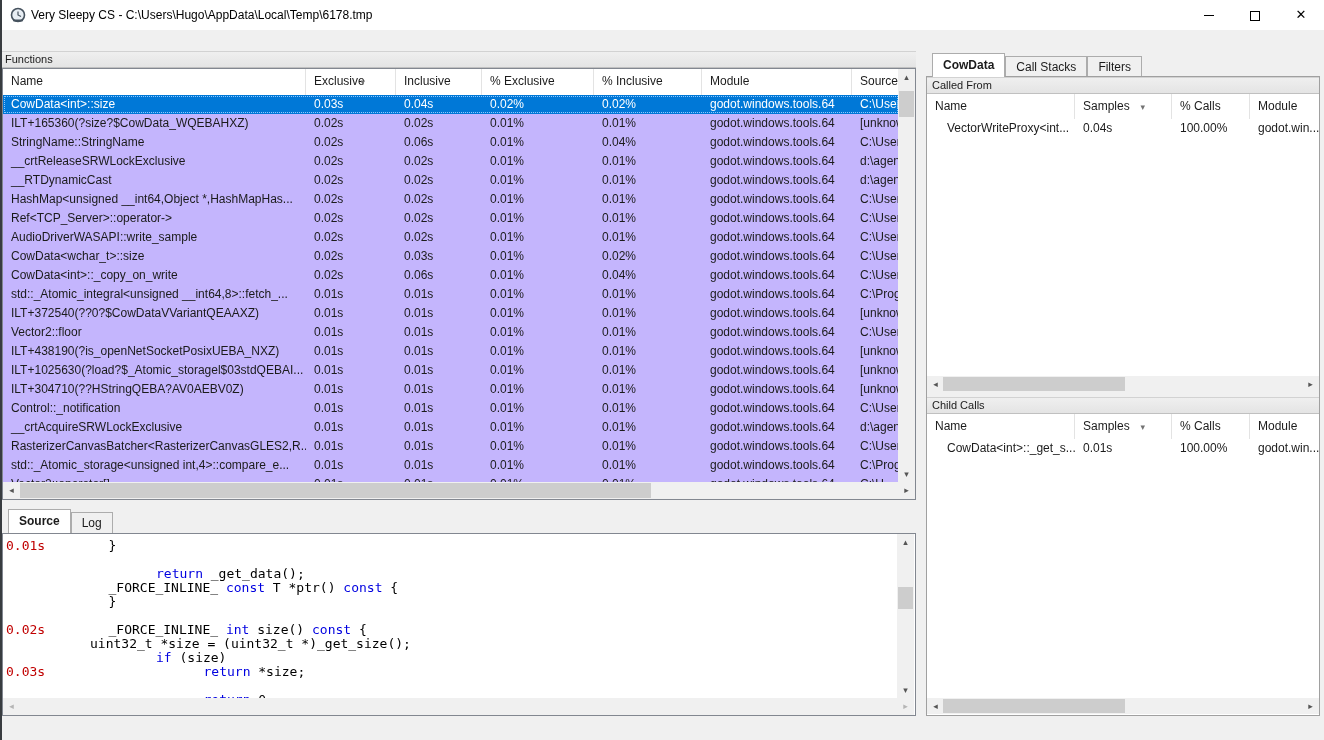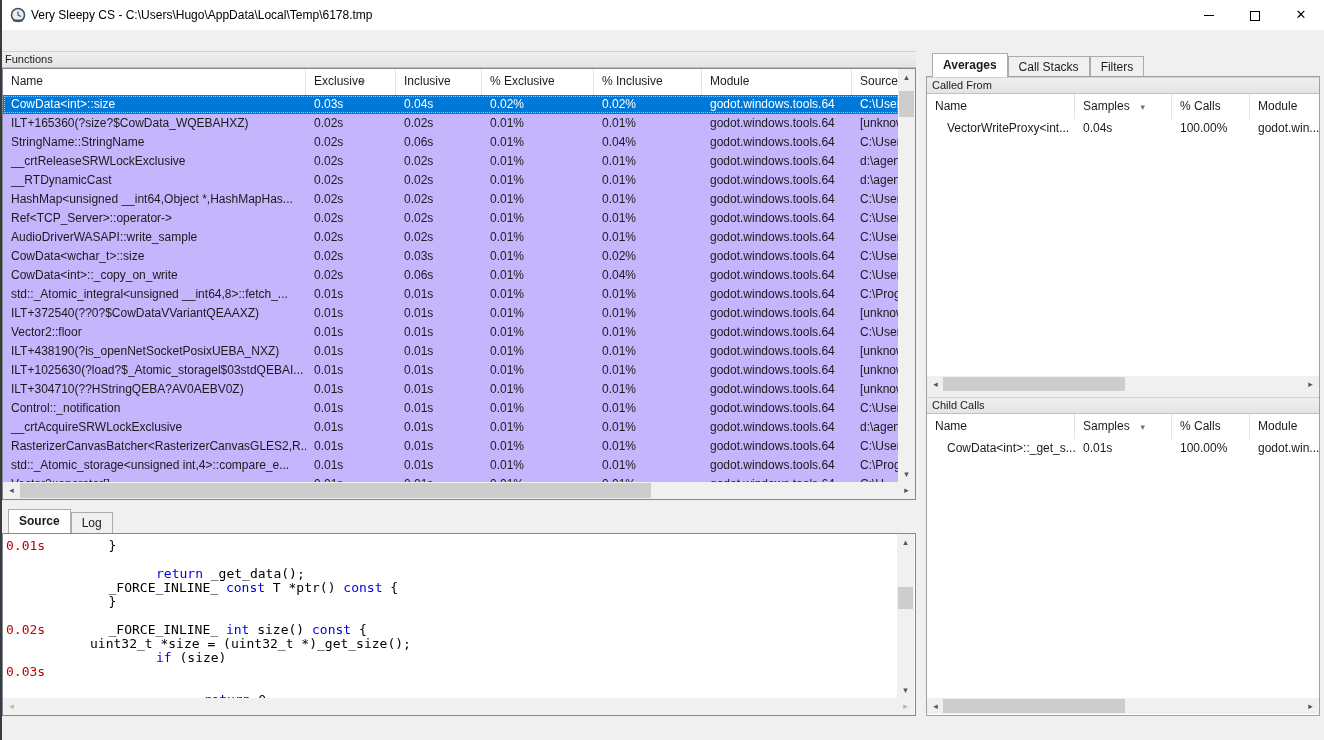--- a/index.html
+++ b/index.html
@@ -171,36 +171,36 @@
     <div class="src-body" id="src-body">
         <div class="sline"><span class="stime">0.01s</span><span class="scode" style="padding-left: 105.5px; display: inline-block;"><span class="pl">}</span></span></div>
         <div class="sline"><span class="scode" style="padding-left: 58px; display: inline-block;"></span></div>
         <div class="sline"><span class="scode" style="padding-left: 153px; display: inline-block;"><span class="kw">return</span><span class="pl"> _get_data();</span></span></div>
         <div class="sline"><span class="scode" style="padding-left: 105.5px; display: inline-block;"><span class="pl">_FORCE_INLINE_ </span><span class="kw">const</span><span class="pl"> T *ptr() </span><span class="kw">const</span><span class="pl"> {</span></span></div>
         <div class="sline"><span class="scode" style="padding-left: 105.5px; display: inline-block;"><span class="pl">}</span></span></div>
         <div class="sline"><span class="scode" style="padding-left: 58px; display: inline-block;"></span></div>
         <div class="sline"><span class="stime">0.02s</span><span class="scode" style="padding-left: 105.5px; display: inline-block;"><span class="pl">_FORCE_INLINE_ </span><span class="kw">int</span><span class="pl"> size() </span><span class="kw">const</span><span class="pl"> {</span></span></div>
         <div class="sline"><span class="scode" style="padding-left: 87px; display: inline-block;"><span class="pl">uint32_t *size = (uint32_t *)_get_size();</span></span></div>
         <div class="sline"><span class="scode" style="padding-left: 153px; display: inline-block;"><span class="kw">if</span><span class="pl"> (size)</span></span></div>
-        <div class="sline"><span class="stime">0.03s</span></div>
+        <div class="sline"><span class="stime">0.03s</span><span class="scode" style="padding-left: 200.5px; display: inline-block;"><span class="kw">return</span><span class="pl"> *size;</span></span></div>
         <div class="sline"><span class="scode" style="padding-left: 92px; display: inline-block; margin-top: 44px;"><span class="kw">else</span></span></div>
         <div class="sline"><span class="scode" style="padding-left: 200.5px; display: inline-block;"><span class="kw">return</span><span class="pl"> 0;</span></span></div>
       </div>
     <div class="sb v s-vscroll">
       <span class="sbarr u">▴</span>
       <div class="thumb" style="top:53px;height:22px;"></div>
       <span class="sbarr d">▾</span>
     </div>
     <div class="sb h s-hscroll">
       <span class="sbarr l dis">◂</span>
       <span class="sbarr r dis">▸</span>
     </div>
   </div>
 
-  <div class="tabbar r-tabbar" id="r-tabs"><div class="tab active">Averages</div><div class="tab">Call Stacks</div><div class="tab">Filters</div></div>
+  <div class="tabbar r-tabbar" id="r-tabs"><div class="tab active">CowData</div><div class="tab">Call Stacks</div><div class="tab">Filters</div></div>
 
   <div class="r-frame">
     <div class="caption r-caption cf-caption">Called From</div>
     <div class="r-header cf-header" id="cf-header"><div class="hcell" style="width: 148px; height: 25px;"><span class="hlabel">Name</span></div><div class="hcell" style="width: 97px; height: 25px;"><span class="hlabel">Samples</span><span class="sort-arrow r-sort">▾</span></div><div class="hcell" style="width: 78px; height: 25px;"><span class="hlabel">% Calls</span></div><div class="hcell" style="width: 71px; height: 25px;"><span class="hlabel">Module</span></div></div>
     <div id="cf-body">
         <div class="rrow cf-row" style="top: 42px;"><div class="cell name-indent" style="width: 148px;">VectorWriteProxy&lt;int...</div><div class="cell" style="width: 97px;">0.04s</div><div class="cell" style="width: 78px;">100.00%</div><div class="cell" style="width: 71px;">godot.win...</div></div>
       </div>
     <div class="sb h cf-hscroll">
       <span class="sbarr l">◂</span>
       <div class="thumb" style="left:16px;width:182px;"></div>

